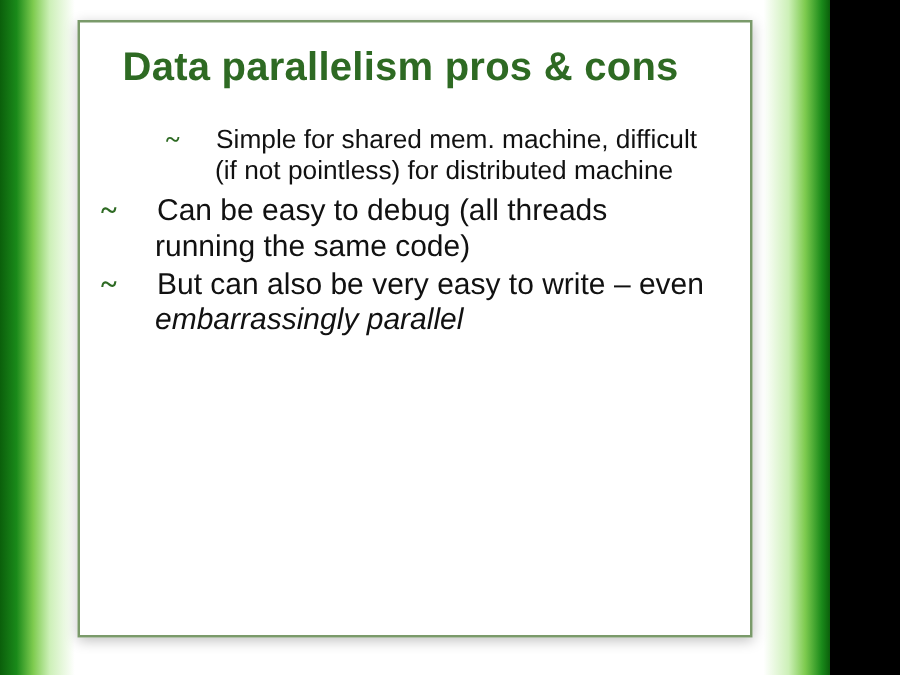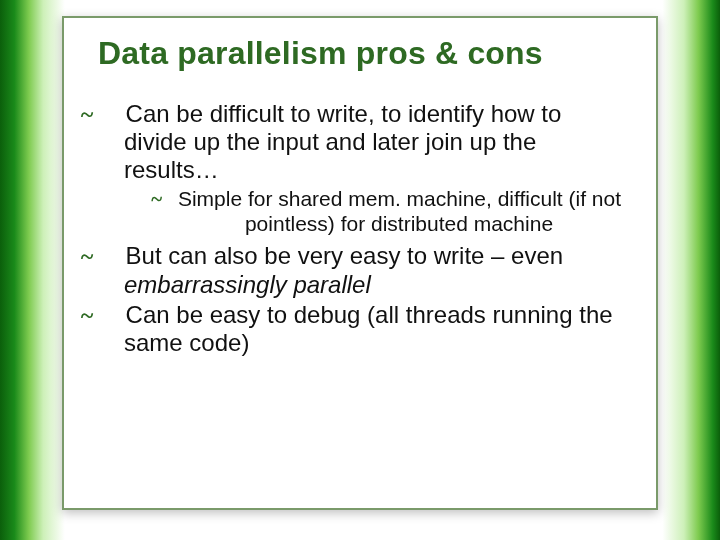--- a/index.html
+++ b/index.html
@@ -2,21 +2,21 @@
 <html><head>
 <meta charset="utf-8">
 <style>
   * { margin: 0; padding: 0; box-sizing: border-box; }
   html, body { width: 720px; height: 540px; overflow: hidden; }
   body {
     font-family: "Segoe UI", "Tahoma", Verdana, sans-serif;
     background: #000;
   }
   .frame-outer {
-    width: 720px; height: 540px;
+    width: 664px; height: 540px;
     background: linear-gradient(90deg,
       #0b5f0b 0%,
       #1a8a1a 2%,
       #7ecb4f 4%,
       #cdf0b8 6%,
       #ffffff 9%,
       #ffffff 92%,
       #cdf0b8 95%,
       #7ecb4f 97%,
       #1a8a1a 99%,
@@ -68,43 +68,39 @@
     margin-bottom: 2px;
   }
   .lvl3 {
     font-size: 21px;
     line-height: 1.18;
     color: #111;
     margin-left: 54px;
     text-indent: -20px;
     padding-left: 20px;
     margin-bottom: 6px;
-    text-align: center;
   }
   .ital { font-style: italic; }
 </style>
 </head>
 <body>
 
 <div class="frame-outer">
   <div class="panel">
 
     <div class="title">Data parallelism pros &amp; cons</div>
 
-    <div class="lvl1">
-      <span class="bullet-icon">~</span><span>Can be difficult to write, to identify how to divide up the input and later join up the results…</span>
-    </div>
 
 
     <div class="lvl3">
       <span class="bullet-icon">~</span><span>Simple for shared mem. machine, difficult (if not pointless) for distributed machine</span>
     </div>
 
     <div class="lvl1">
-      <span class="bullet-icon">~</span><span>But can also be very easy to write – even </span><span class="ital">embarrassingly parallel</span>
+      <span class="bullet-icon">~</span><span>Can be easy to debug (all threads running the same code)</span>
     </div>
 
     <div class="lvl1">
-      <span class="bullet-icon">~</span><span>Can be easy to debug (all threads running the same code)</span>
+      <span class="bullet-icon">~</span><span>But can also be very easy to write – even </span><span class="ital">embarrassingly parallel</span>
     </div>
 
   </div>
 </div>
 
 </body></html>

